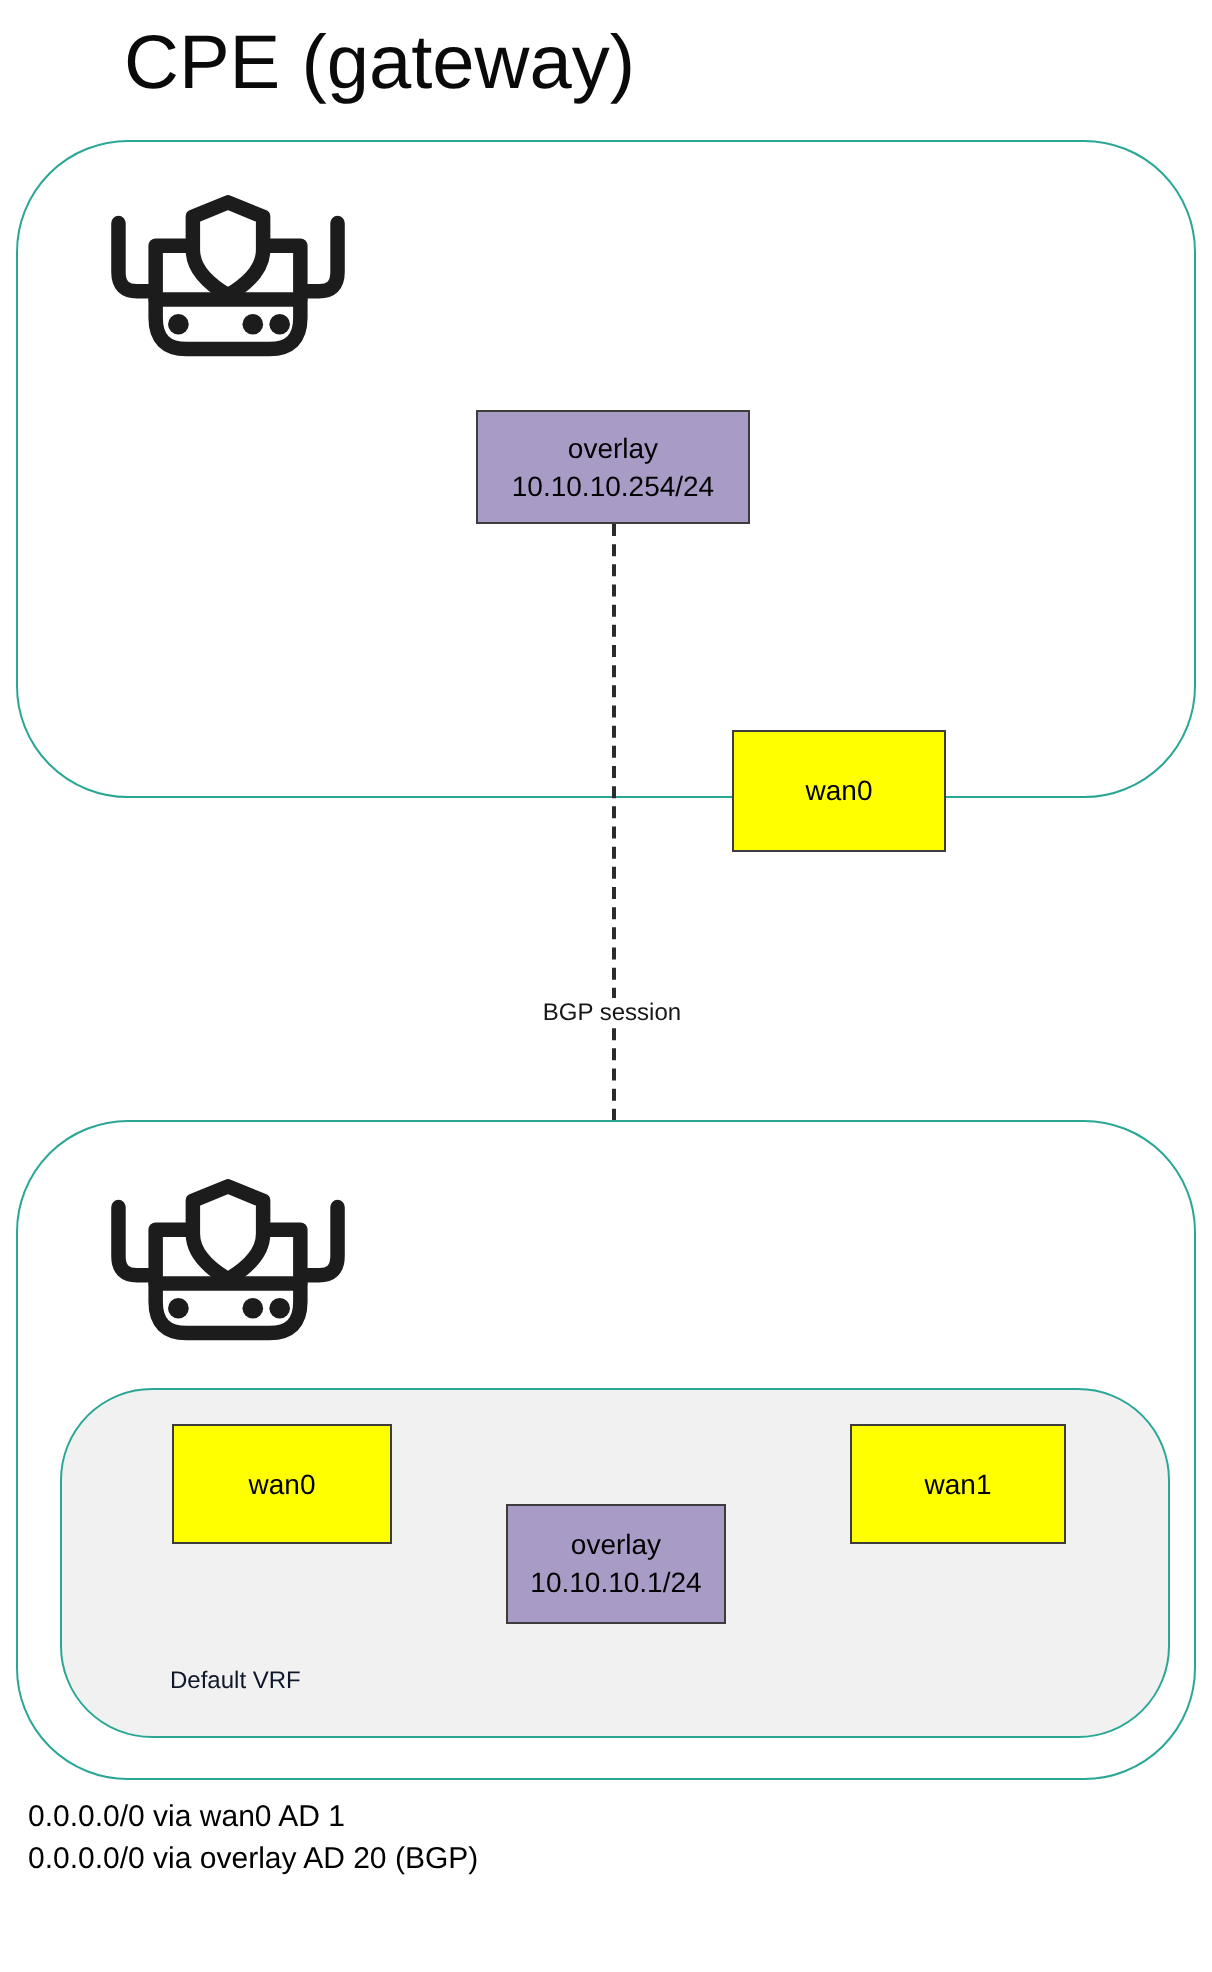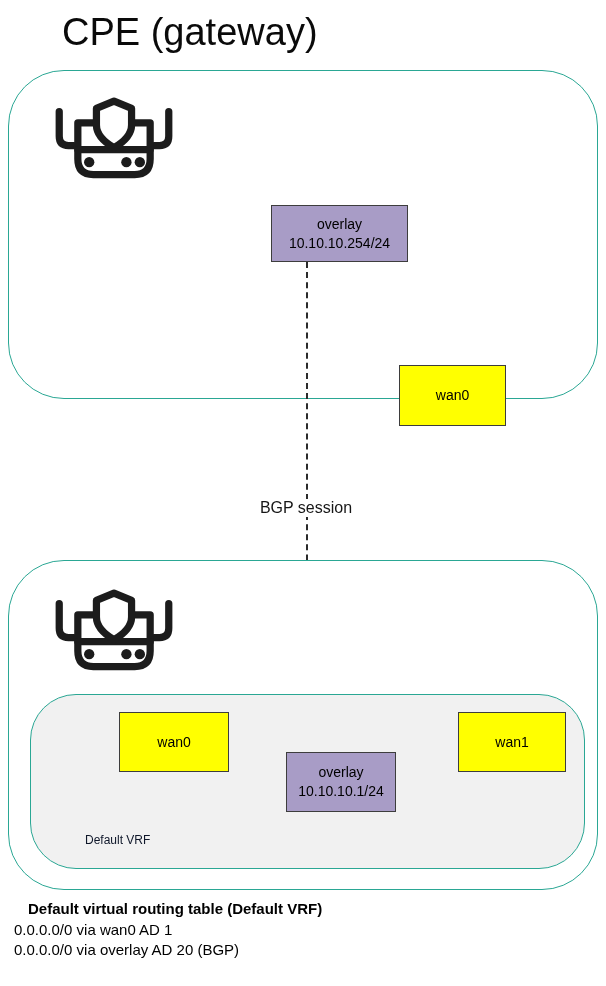--- a/index.html
+++ b/index.html
@@ -33,27 +33,27 @@
   }
   .devicon{position:absolute; width:124px; height:91px;}
   .icon-top{left:52px; top:97px;}
   .icon-bottom{left:52px; top:589px;}
   .dash{
     position:absolute; left:306px; top:262px; height:490px; width:0;
     border-left:2px dashed #2b2b2b;
   }
   .bgp-label{
     position:absolute; left:306px; top:499px; transform:translateX(-50%);
-    background:#ffffff; padding:0 4px; font-size:16px; color:#161616;
+    background:#ffffff; padding:0 4px; font-size:12px; color:#161616;
     white-space:nowrap;
   }
   .nodebox{
     position:absolute; box-sizing:border-box; border:1.6px solid var(--box-border);
     display:flex; flex-direction:column; align-items:center; justify-content:center;
-    font-size:14px; line-height:19px; color:#000; text-align:center;margin-left:33px;
+    font-size:14px; line-height:19px; color:#000; text-align:center;
   }
   .purple{background:var(--overlay-fill);}
   .yellow{background:var(--wan-fill);}
   .b-overlay-top{left:238px; top:205px; width:137px; height:57px;}
   .b-wan0-top{left:366px; top:365px; width:107px; height:61px;}
   .b-wan0-bot{left:86px; top:712px; width:110px; height:60px;}
   .b-wan1-bot{left:425px; top:712px; width:108px; height:60px;}
   .b-overlay-bot{left:253px; top:752px; width:110px; height:60px;}
   .routing{
     position:absolute; left:14px; top:899px; font-size:15px; line-height:20.5px;
@@ -128,18 +128,17 @@
   </div>
 
   <div class="nodebox purple b-overlay-bot">
     <span>overlay</span>
     <span>10.10.10.1/24</span>
   </div>
 
   <div class="vrf-label">Default VRF</div>
 
   <div class="routing">
-    <div class="rt-title">Default virtual routing table (Default VRF)</div>
     <div class="route-line">0.0.0.0/0 via wan0 AD 1</div>
     <div class="route-line">0.0.0.0/0 via overlay AD 20 (BGP)</div>
   </div>
 
 </div>
 
 </body></html>

